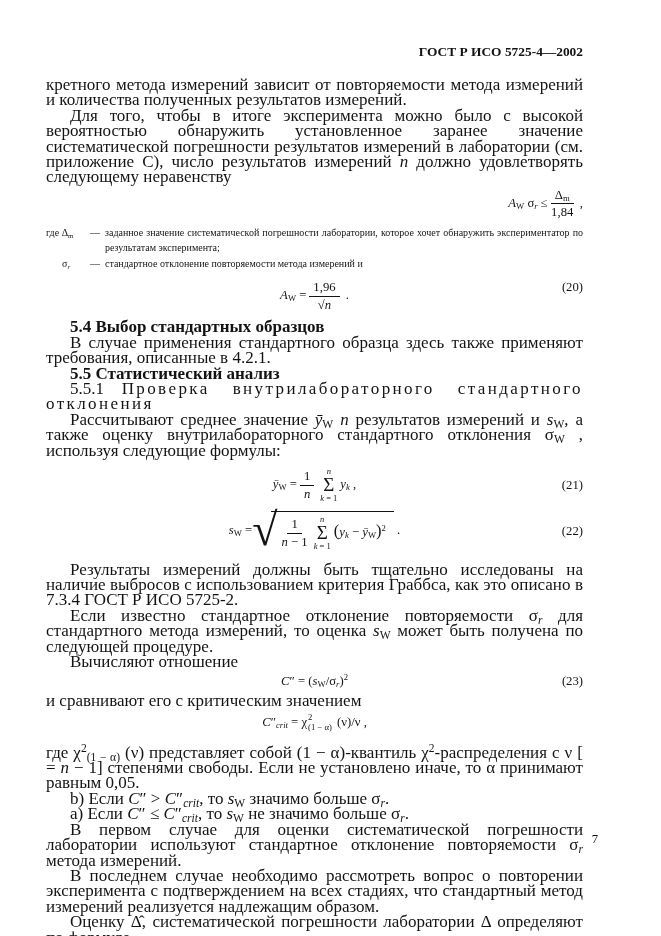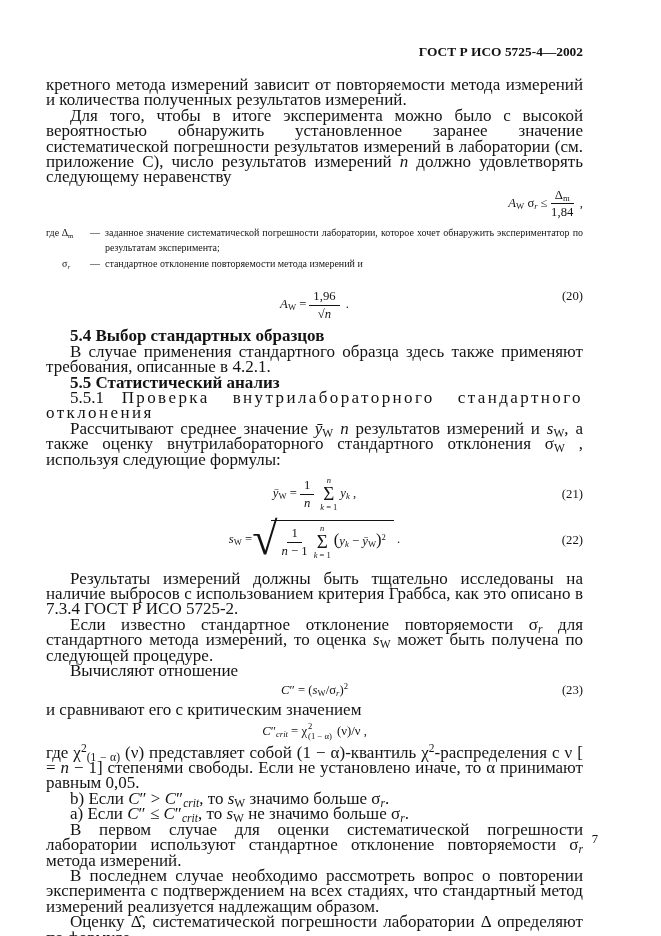--- a/index.html
+++ b/index.html
@@ -26,25 +26,25 @@
   .def-dash { flex:0 0 15px; }
   .def-body { flex:1; text-align:justify; }
 
   
   .formula { display:flex; align-items:center; font-size:12.7px; }
   .formula .fl { flex:1 1 0; }
   .formula .fb { flex:0 0 auto; white-space:nowrap; }
   .formula .fn { flex:1 1 0; text-align:right; }
   .formula .fn.fn-top { align-self:flex-start; }
   .f19 { margin:3px 0 5px; }
-  .f20 { margin:18px 0 7px; }
+  .f20 { margin:9px 0 7px; }
   .f21 { margin:9px 0 3px; }
   .f22 { margin:7px 0 10px; }
   .f23 { margin:5px 0 4px; }
-  .fcrit { margin:4px 0 3px; }
+  .fcrit { margin:4px 0 12px; }
   .f24 { margin:8px 0 0;gap:44px; }
 
   .frac { display:inline-flex; flex-direction:column; align-items:center; vertical-align:middle; margin:0 3px; }
   .frac .fr-n { padding:0 4px 1px; border-bottom:1px solid #131313; text-align:right; line-height:1.15; }
   .frac .fr-d { padding-top:1px; text-align:center; line-height:1.15; }
 
   .sum { display:inline-flex; flex-direction:column; align-items:center; vertical-align:middle; margin:0 3px; }
   .sum .lim { font-size:8.5px; line-height:1.1; text-align:center; }
   .sum .sig { font-size:19px; line-height:0.95; }
 

